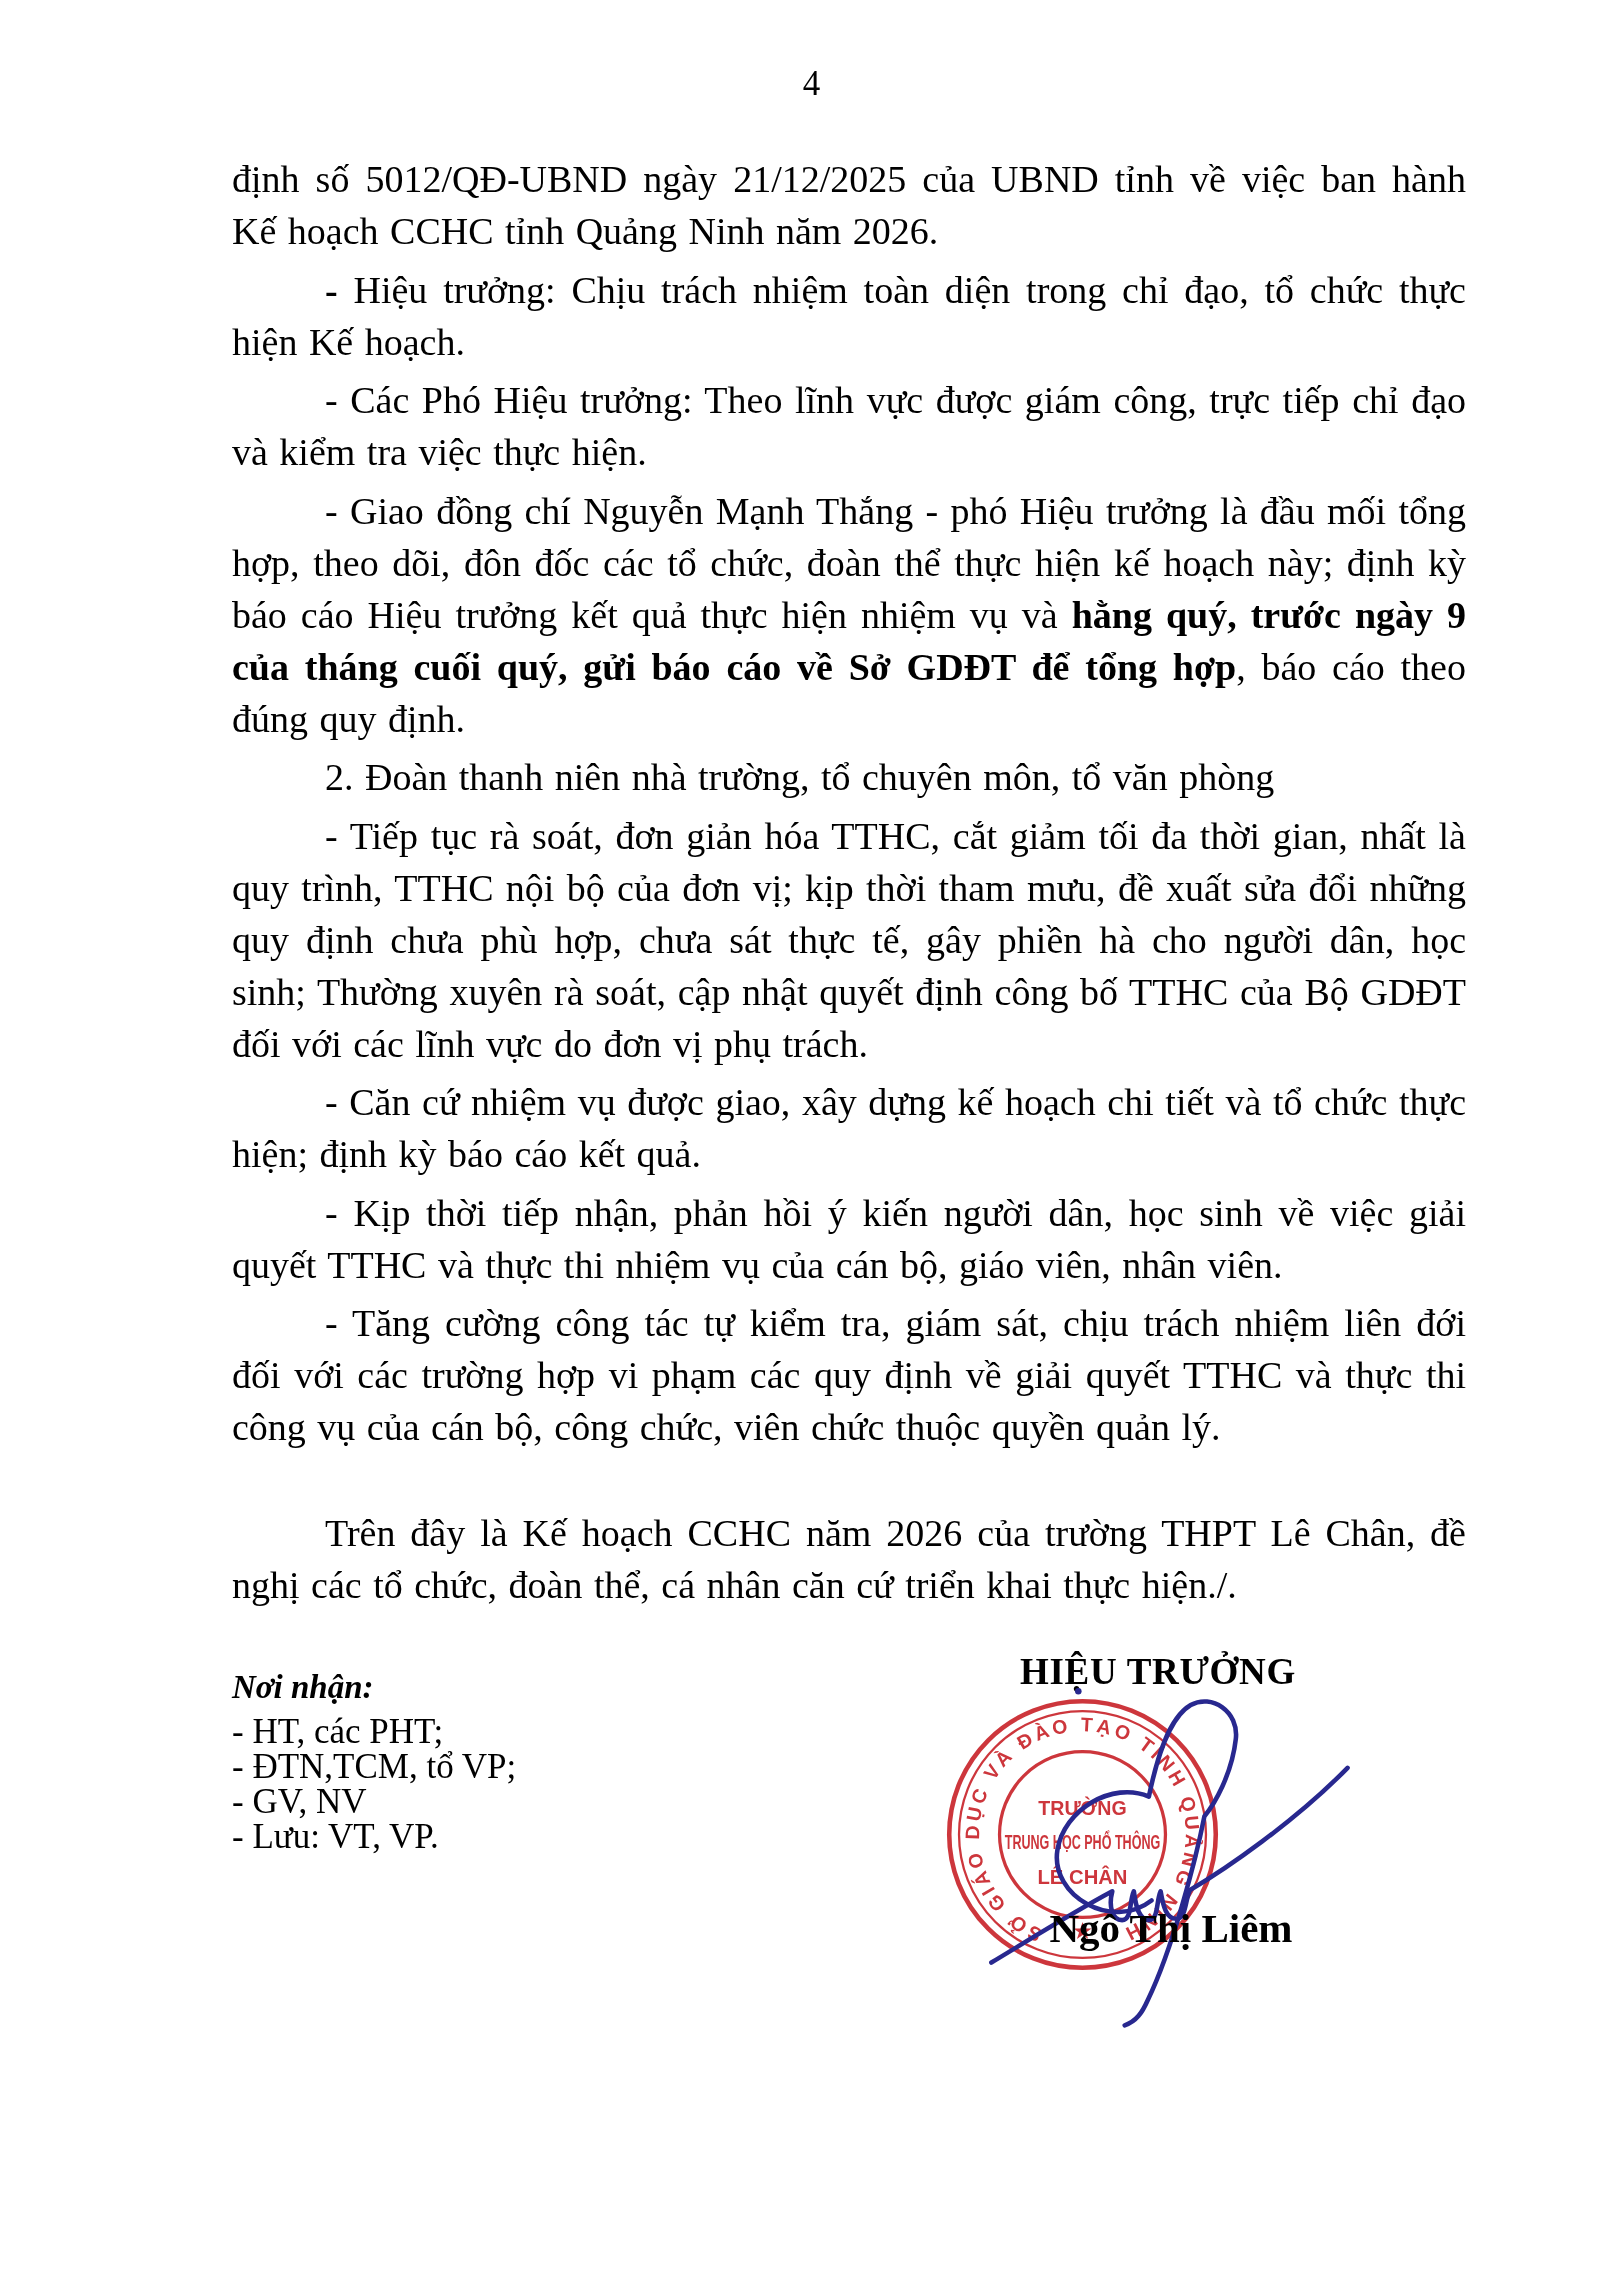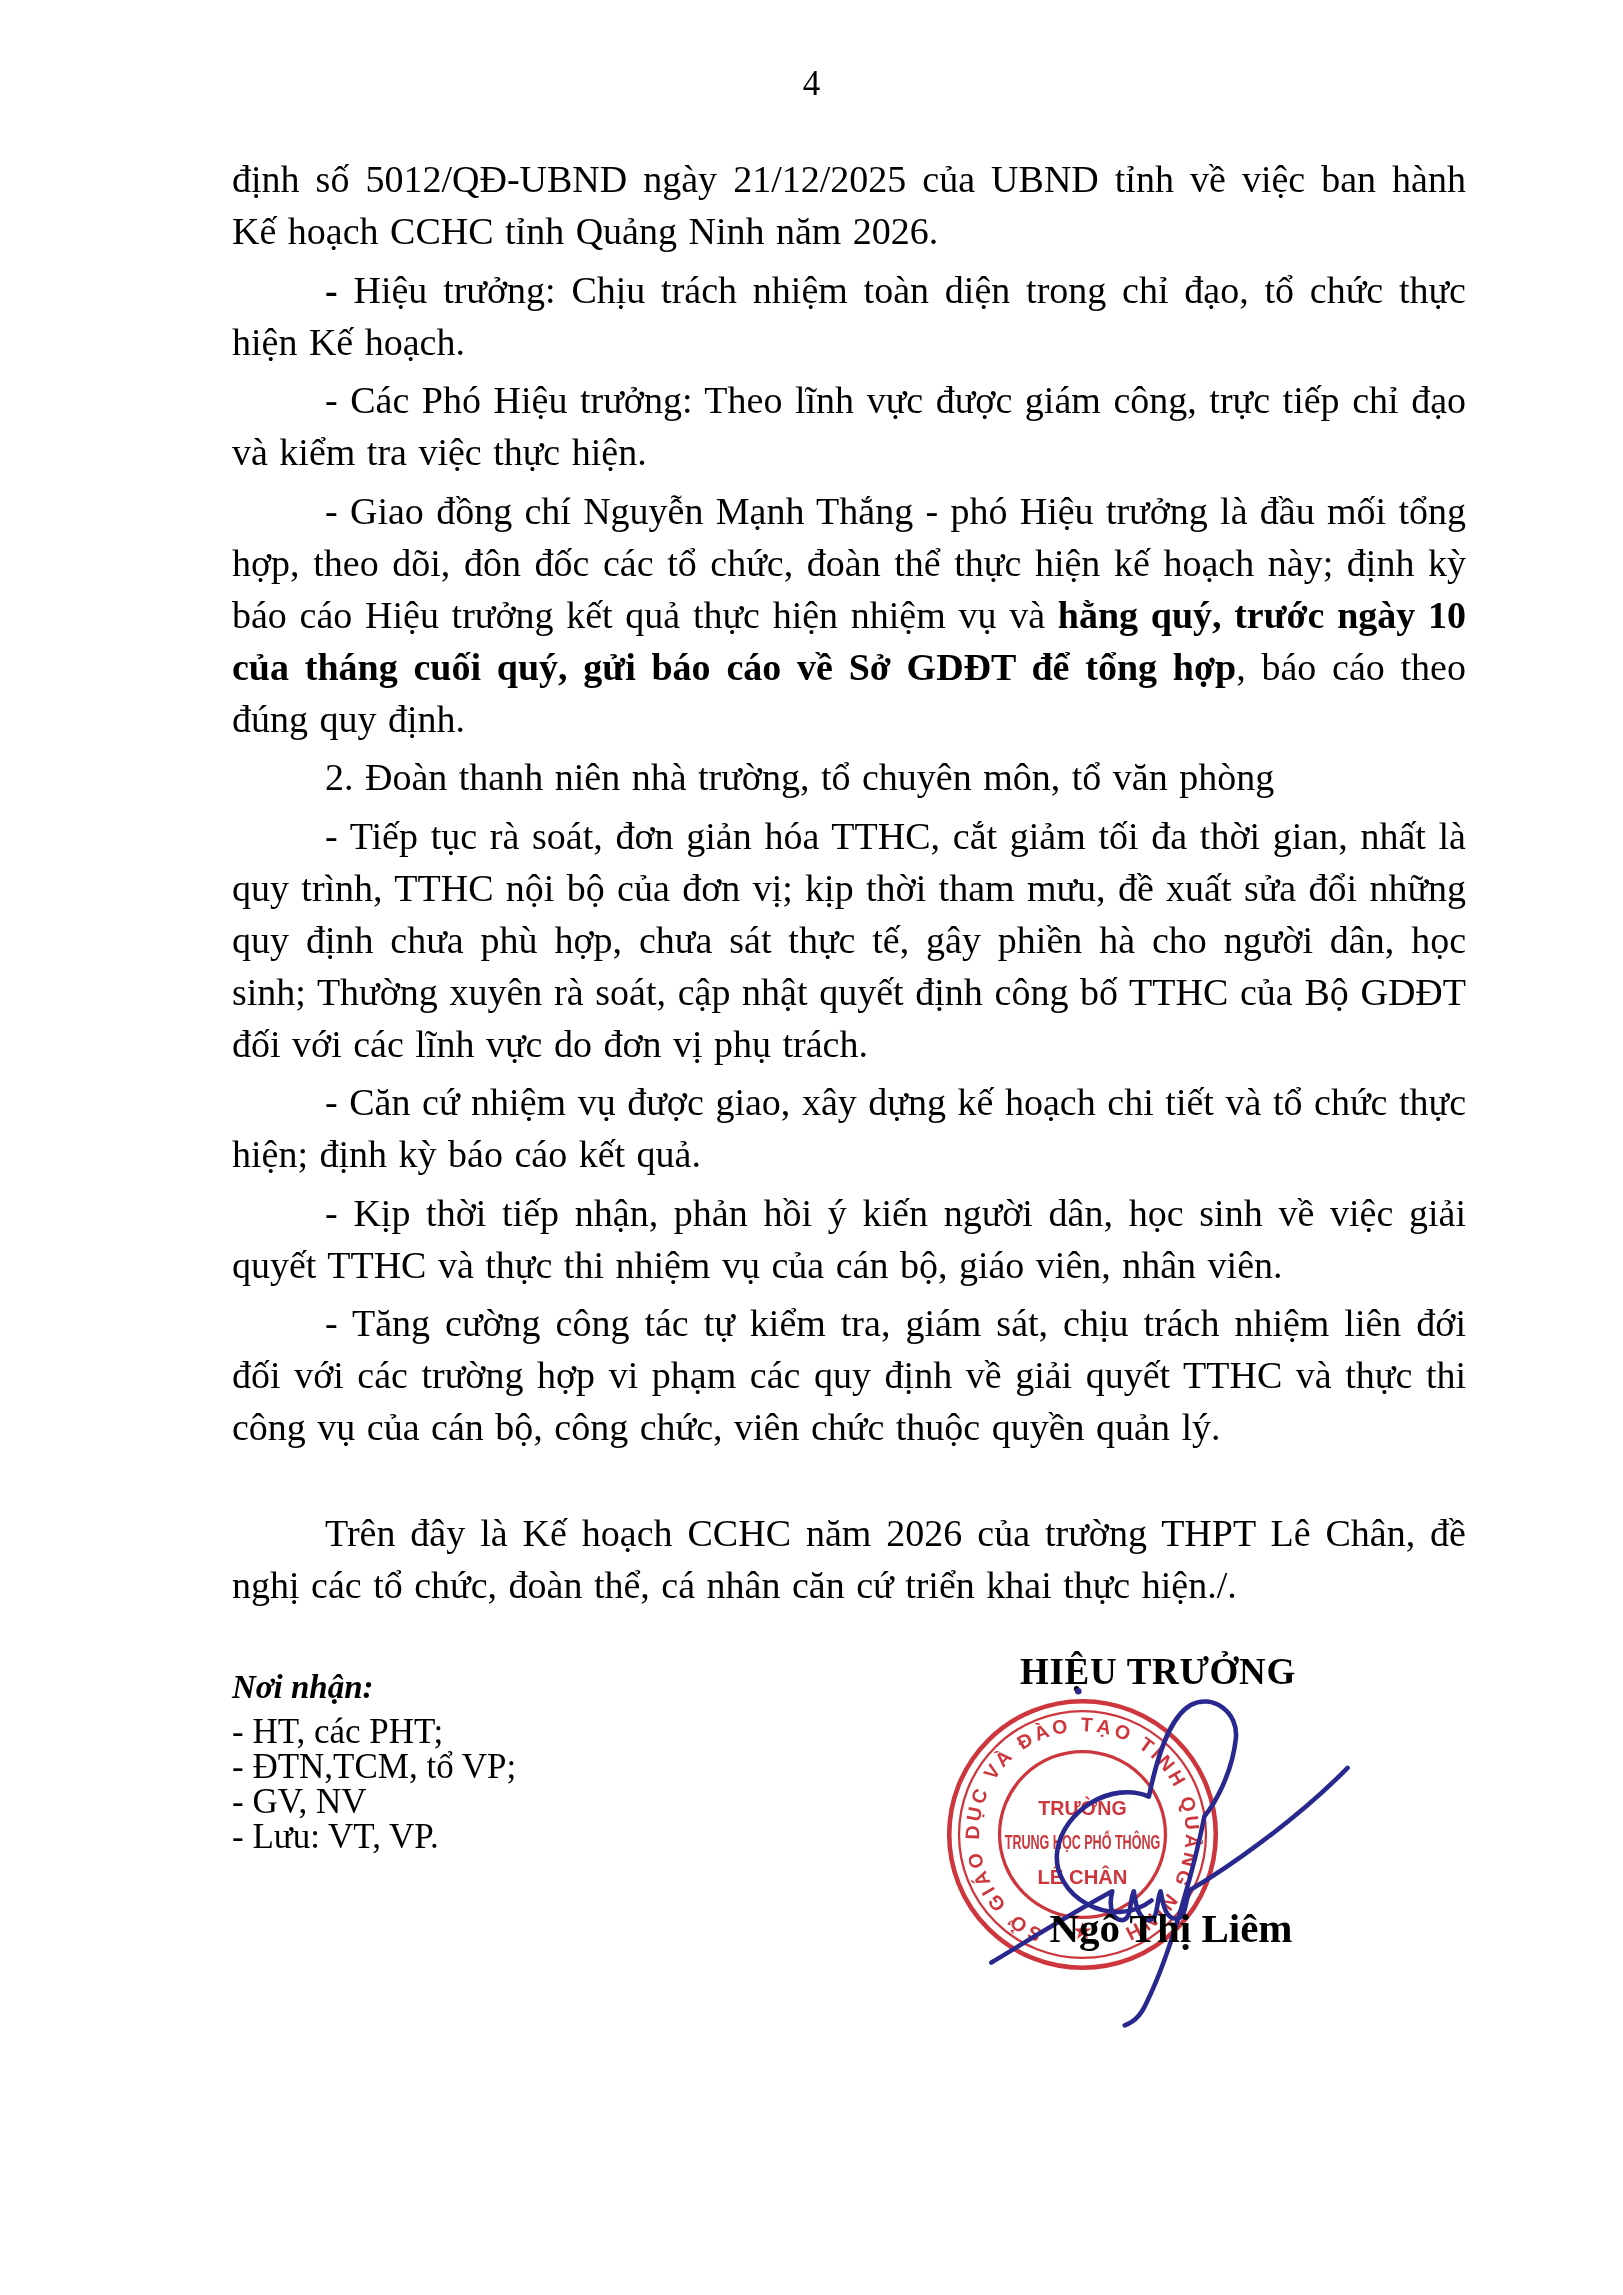--- a/index.html
+++ b/index.html
@@ -41,21 +41,21 @@
 <body>
 
 <div class="page">
 
   <div class="pagenum">4</div>
 
   <div class="content">
     <p class="noindent"><span>định số 5012/QĐ-UBND ngày 21/12/2025 của UBND tỉnh về việc ban hành Kế hoạch CCHC tỉnh Quảng Ninh năm 2026.</span></p>
     <p><span class="bold">-</span><span> Hiệu trưởng: Chịu trách nhiệm toàn diện trong chỉ đạo, tổ chức thực hiện Kế hoạch.</span></p>
     <p><span>- Các Phó Hiệu trưởng: Theo lĩnh vực được giám công, trực tiếp chỉ đạo và kiểm tra việc thực hiện.</span></p>
-    <p><span>- Giao đồng chí Nguyễn Mạnh Thắng - phó Hiệu trưởng là đầu mối tổng hợp, theo dõi, đôn đốc các tổ chức, đoàn thể thực hiện kế hoạch này; định kỳ báo cáo Hiệu trưởng kết quả thực hiện nhiệm vụ và </span><span class="bold">hằng quý, trước ngày 10 của tháng cuối quý, gửi báo cáo về Sở GDĐT để tổng hợp</span><span>, báo cáo theo đúng quy định.</span></p>
+    <p><span>- Giao đồng chí Nguyễn Mạnh Thắng - phó Hiệu trưởng là đầu mối tổng hợp, theo dõi, đôn đốc các tổ chức, đoàn thể thực hiện kế hoạch này; định kỳ báo cáo Hiệu trưởng kết quả thực hiện nhiệm vụ và </span><span class="bold">hằng quý, trước ngày 9 của tháng cuối quý, gửi báo cáo về Sở GDĐT để tổng hợp</span><span>, báo cáo theo đúng quy định.</span></p>
     <p class="heading">2. Đoàn thanh niên nhà trường, tổ chuyên môn, tổ văn phòng</p>
     <p><span>- Tiếp tục rà soát, đơn giản hóa TTHC, cắt giảm tối đa thời gian, nhất là quy trình, TTHC nội bộ của đơn vị; kịp thời tham mưu, đề xuất sửa đổi những quy định chưa phù hợp, chưa sát thực tế, gây phiền hà cho người dân, học sinh; Thường xuyên rà soát, cập nhật quyết định công bố TTHC của Bộ GDĐT đối với các lĩnh vực do đơn vị phụ trách.</span></p>
     <p><span>- Căn cứ nhiệm vụ được giao, xây dựng kế hoạch chi tiết và tổ chức thực hiện; định kỳ báo cáo kết quả.</span></p>
     <p><span>- Kịp thời tiếp nhận, phản hồi ý kiến người dân, học sinh về việc giải quyết TTHC và thực thi nhiệm vụ của cán bộ, giáo viên, nhân viên.</span></p>
     <p><span>- Tăng cường công tác tự kiểm tra, giám sát, chịu trách nhiệm liên đới đối với các trường hợp vi phạm các quy định về giải quyết TTHC và thực thi công vụ của cán bộ, công chức, viên chức thuộc quyền quản lý.</span></p>
     <p class="gap-top"><span>Trên đây là Kế hoạch CCHC năm 2026 của trường THPT Lê Chân, đề nghị các tổ chức, đoàn thể, cá nhân căn cứ triển khai thực hiện./.</span></p>
   </div>
 
   <div class="recipients">
     <div class="recipients-title">Nơi nhận:</div>

